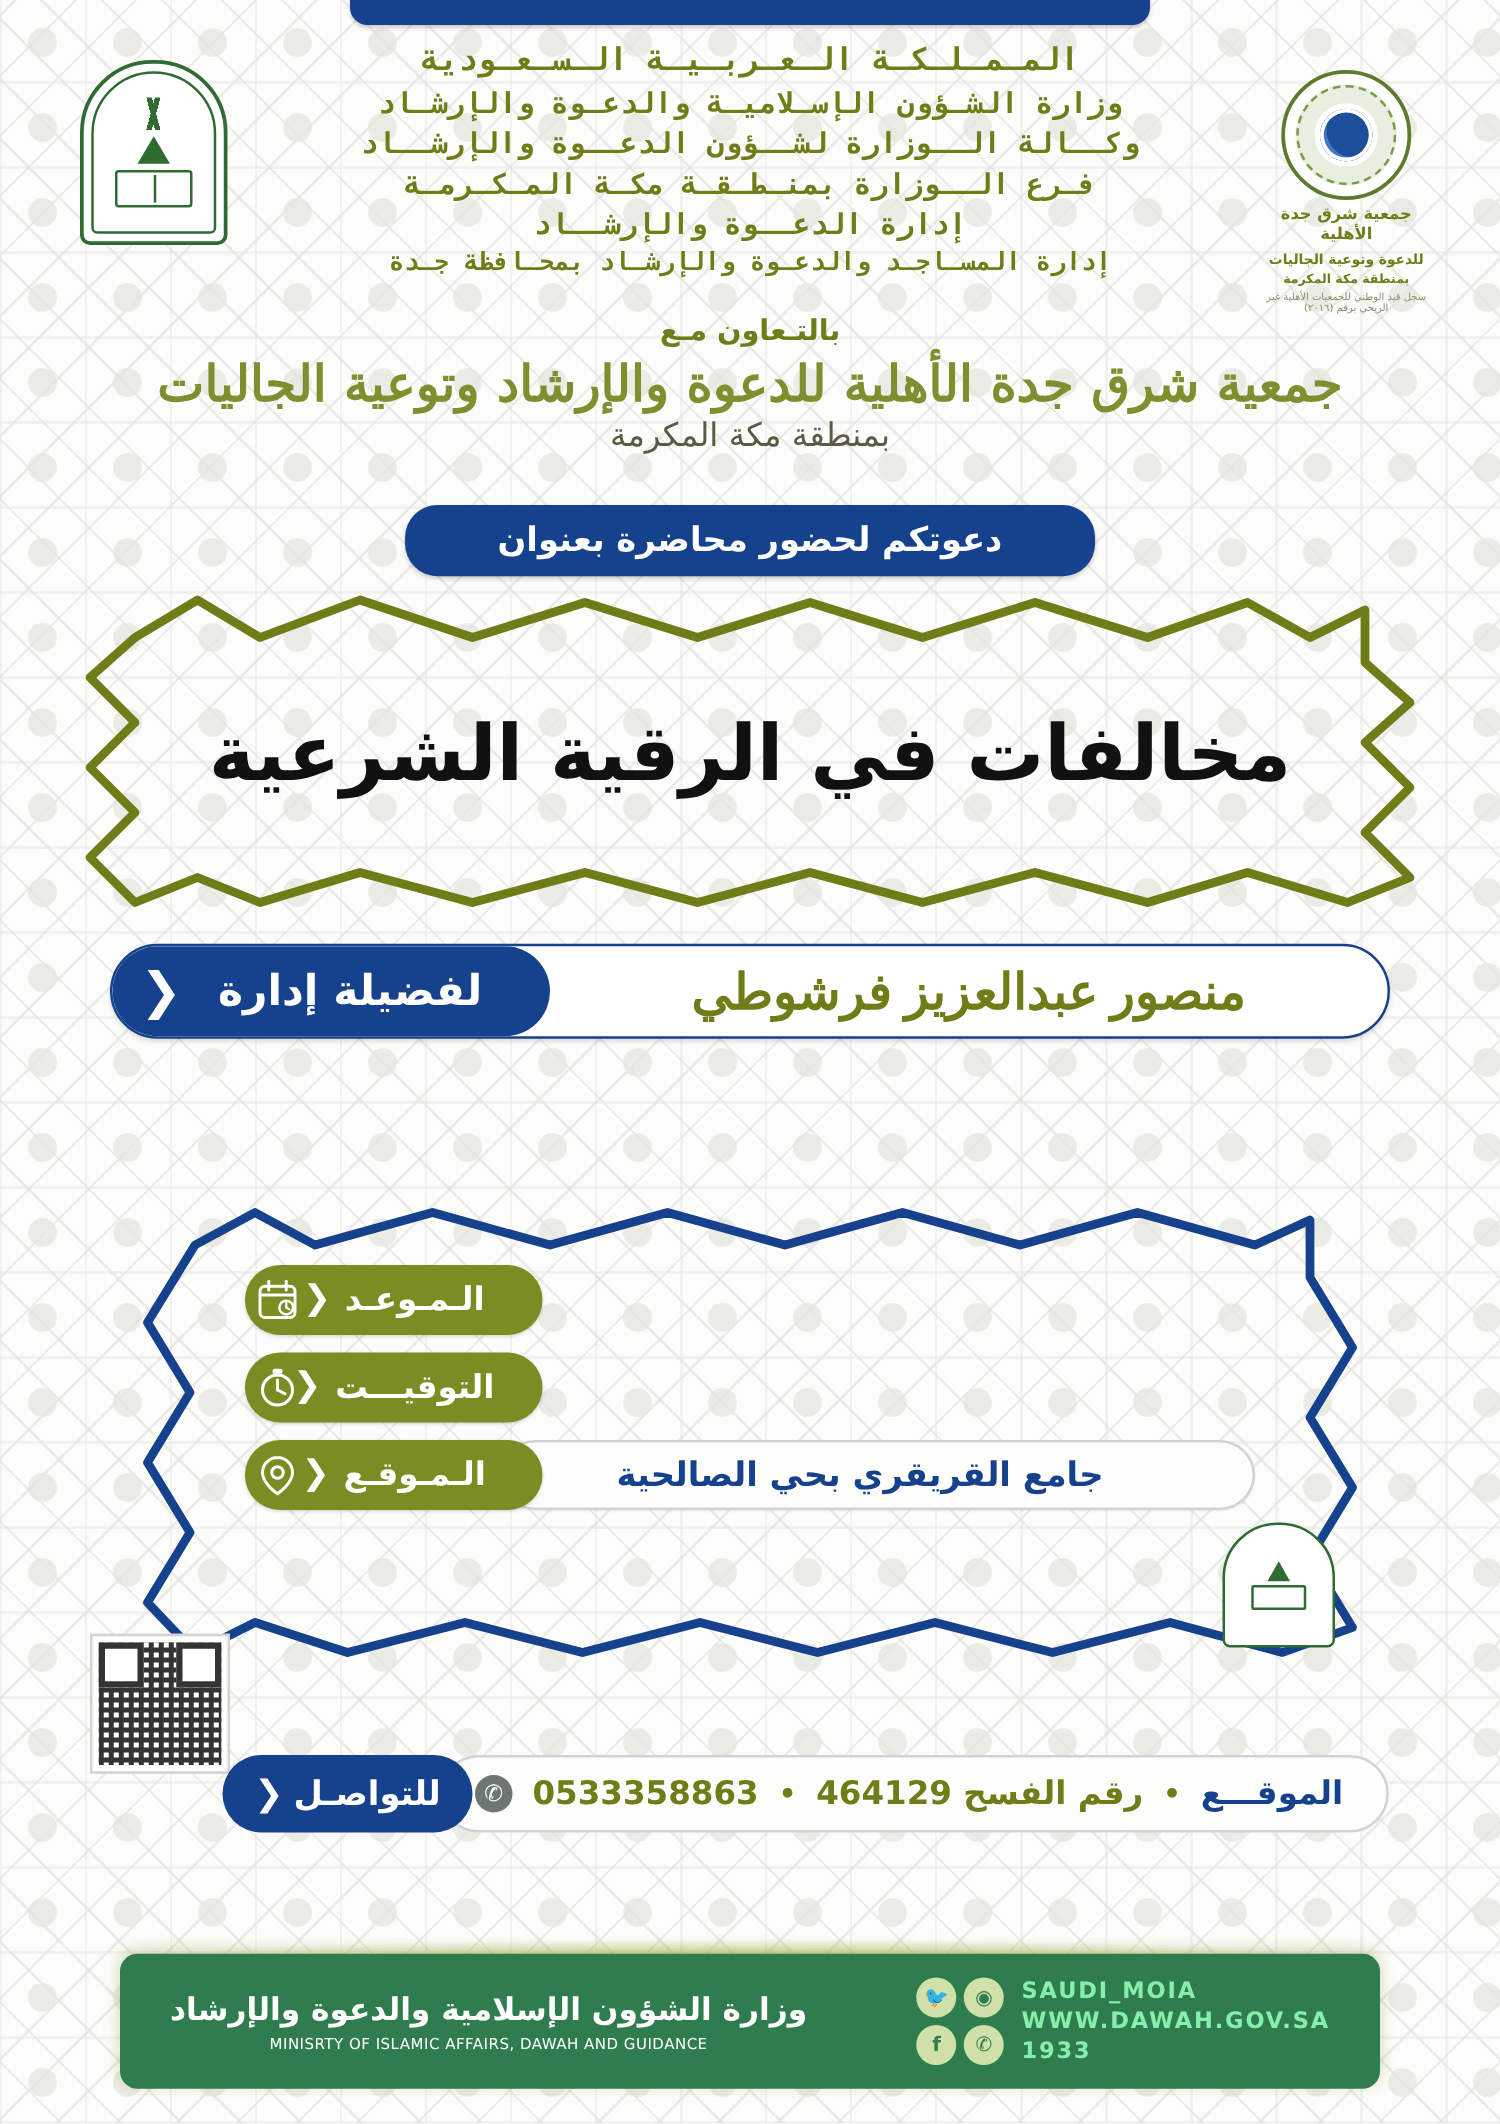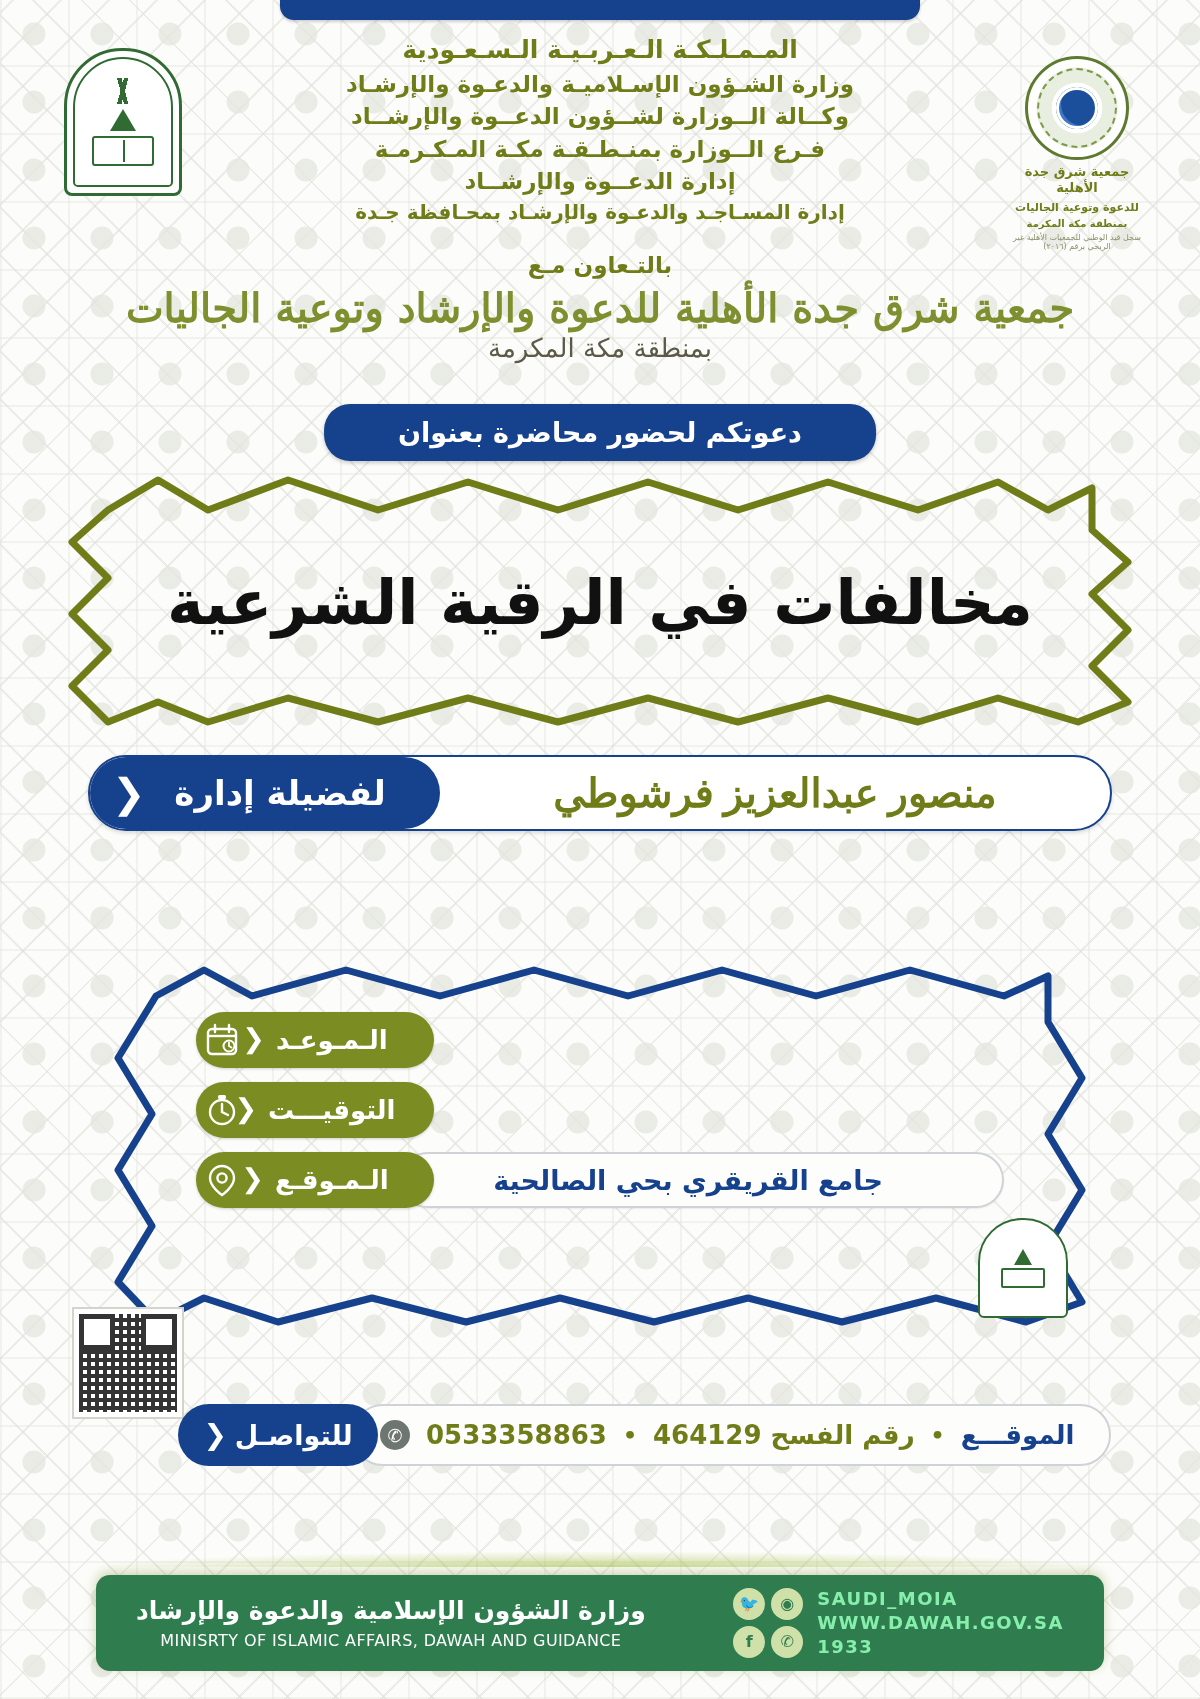--- a/index.html
+++ b/index.html
@@ -52,20 +52,21 @@
     position:absolute; top:26px; left:0; right:0;
     display:flex; align-items:flex-start; justify-content:space-between;
     padding:0 48px;
   }
 
   .ministry-lines{
     flex:1;
     text-align:center;
     padding-top:6px;
     direction:rtl;
+    font-family:Liberation Mono, monospace;
   }
   .ministry-lines .ln{
     color:#6f7c18;
     font-weight:bold;
     letter-spacing:.5px;
     line-height:1.42;
     white-space:nowrap;
   }
   .ln.l1{font-size:25px; letter-spacing:4px;}
   .ln.l2{font-size:23px; letter-spacing:1.2px;}
@@ -299,29 +300,29 @@
   }
   .qr .qr-grid::before,.qr .qr-grid::after{
     content:"";position:absolute;width:26px;height:26px;
     border:5px solid #111;background:#fff;
   }
   .qr .qr-grid::before{top:0;left:0;}
   .qr .qr-grid::after{top:0;right:0;}
 
   
   .footer{
-    position:absolute;left:96px;right:96px;bottom:28px;height:96px;
+    position:absolute;left:96px;right:96px;bottom:28px;height:108px;
     background:#2f7d4f;border-radius:14px;
     display:flex;flex-direction:row-reverse;align-items:center;
     justify-content:space-between;padding:0 40px;
     box-shadow:0 -3px 12px rgba(123,140,35,.35);
   }
   .footer .f-right{text-align:center;color:#fff;}
   .footer .f-ar{font-size:25px;font-weight:bold;letter-spacing:.3px;}
-  .footer .f-en{font-size:16px;margin-top:6px;letter-spacing:.4px;}
+  .footer .f-en{font-size:12px;margin-top:6px;letter-spacing:.4px;}
   .footer .f-left{display:flex;flex-direction:row;align-items:center;gap:14px;direction:ltr;}
   .footer .icons{display:grid;grid-template-columns:32px 32px;gap:6px;}
   .footer .ic{
     width:32px;height:32px;border-radius:50%;
     background:#cfe0a8;color:#2f7d4f;
     display:flex;align-items:center;justify-content:center;
     font-size:16px;font-weight:bold;
   }
   .footer .flines{color:#86efac;font-size:18px;line-height:1.35;letter-spacing:1.5px;font-weight:bold;}
 

